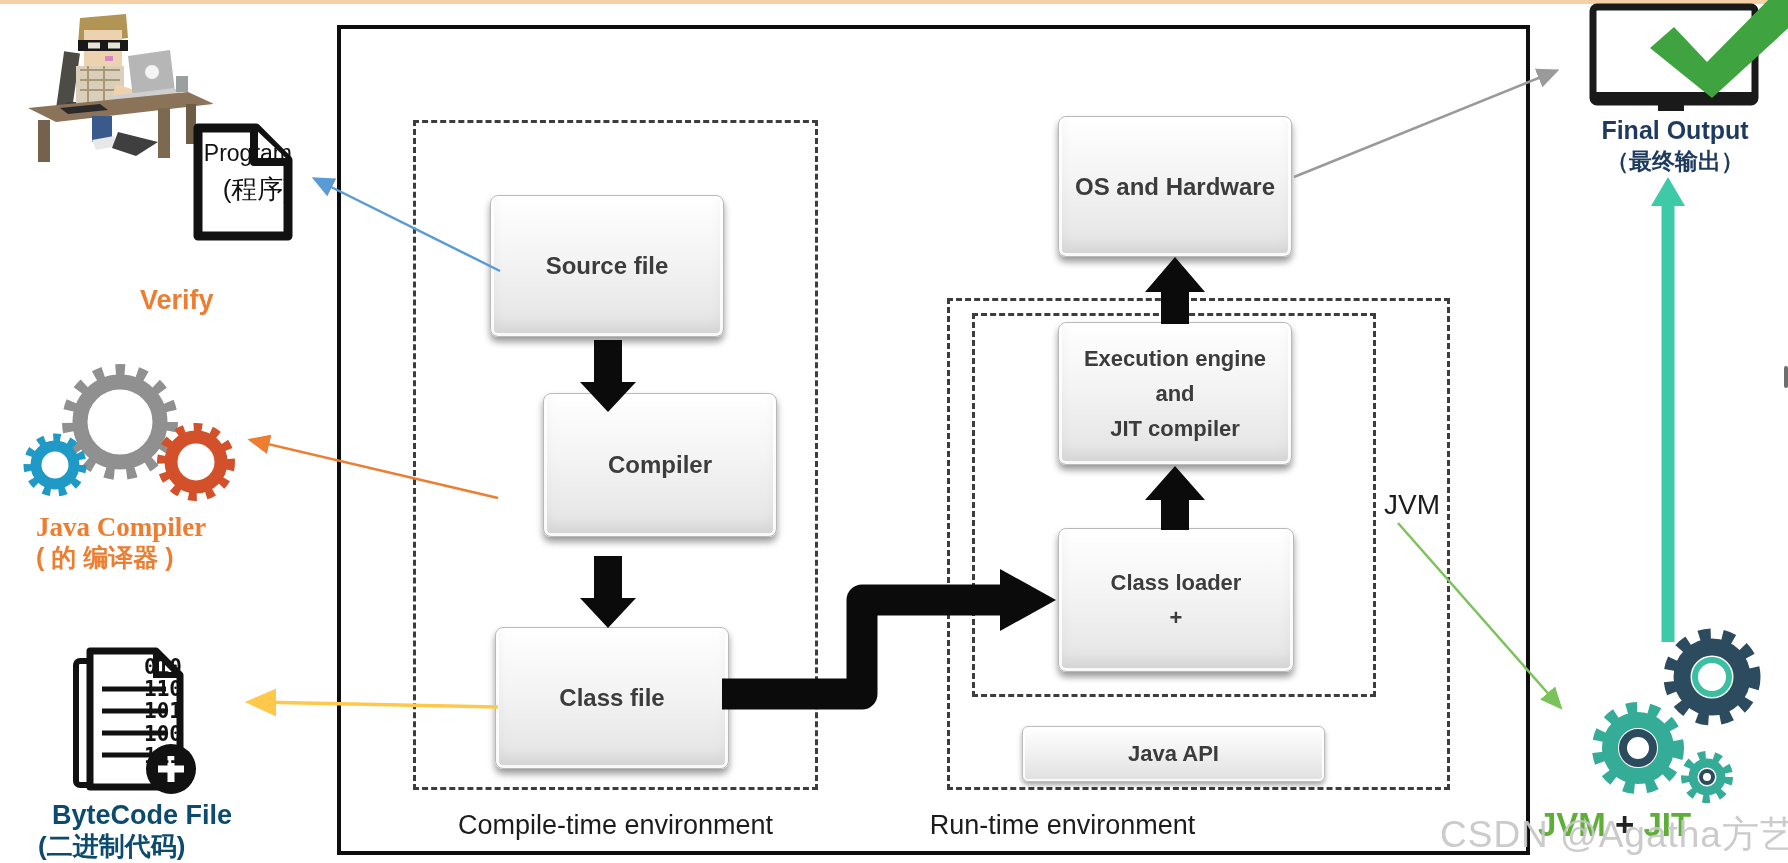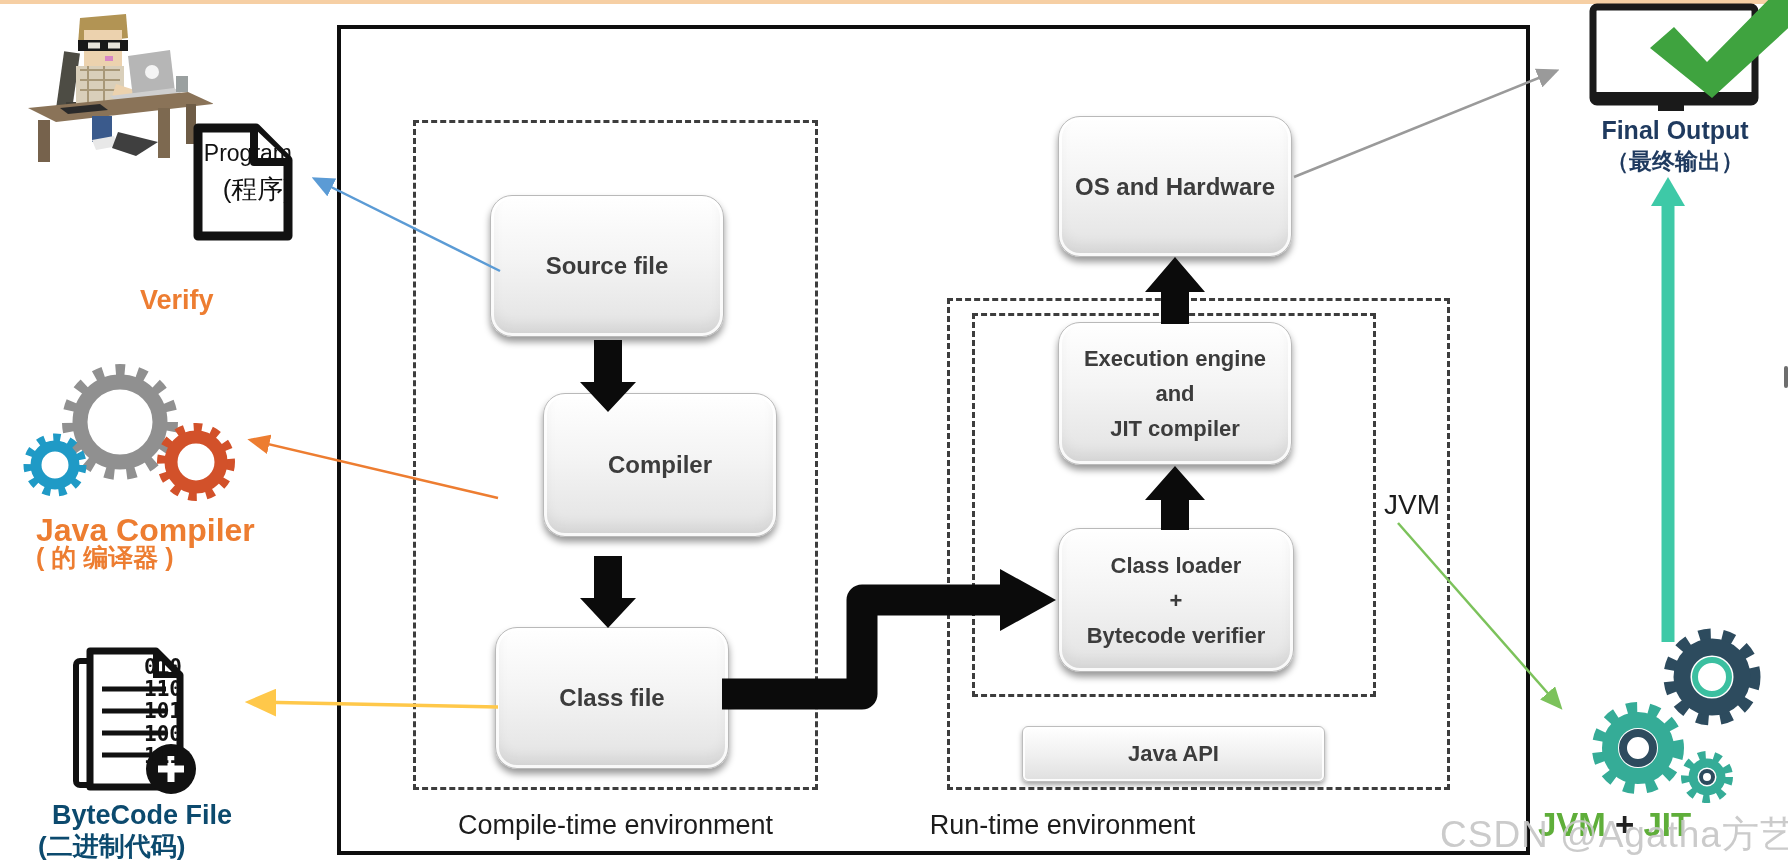--- a/index.html
+++ b/index.html
@@ -1,20 +1,20 @@
 <!DOCTYPE html>
 <html><head>
 <meta charset="utf-8">
 <style>
   html,body{margin:0;padding:0;background:#ffffff;}
   #canvas{position:relative;width:1788px;height:863px;background:#ffffff;overflow:hidden;
           font-family:"Liberation Sans", sans-serif;}
   .abs{position:absolute;}
   
-  .gbox{position:absolute;border-radius:22px;border:1px solid #b9b9b9;
+  .gbox{position:absolute;border-radius:8px;border:1px solid #b9b9b9;
         background:linear-gradient(180deg,#ffffff 0%,#f4f4f4 45%,#e2e2e2 100%);
         box-shadow:0 5px 7px rgba(0,0,0,.40), inset 0 0 0 3px rgba(255,255,255,.85), inset 0 -10px 14px rgba(0,0,0,.07);
         display:flex;flex-direction:column;align-items:center;justify-content:center;
         color:#3c3c3c;font-weight:bold;text-align:center;}
   .gbox .t1{font-size:24px;}
   .gbox .t2{font-size:22px;line-height:35px;}
   .bar{position:absolute;border-radius:6px;border:1px solid #bdbdbd;
        background:linear-gradient(180deg,#ffffff 0%,#f1f1f1 50%,#dfdfdf 100%);
        box-shadow:0 3px 5px rgba(0,0,0,.35), inset 0 0 0 2px rgba(255,255,255,.9);
        display:flex;align-items:center;justify-content:center;color:#3c3c3c;font-weight:bold;font-size:22px;}
@@ -84,21 +84,21 @@
 
     <circle cx="108" cy="70" r="50" fill="none" stroke="#909090" stroke-width="16" stroke-dasharray="9 12"></circle>
     <circle cx="108" cy="70" r="40" fill="none" stroke="#909090" stroke-width="15"></circle>
 
     <circle cx="43" cy="113" r="26" fill="none" stroke="#1f9ac6" stroke-width="11" stroke-dasharray="7 8"></circle>
     <circle cx="43" cy="113" r="19" fill="none" stroke="#1f9ac6" stroke-width="11"></circle>
 
     <circle cx="184" cy="110" r="33" fill="none" stroke="#d2512a" stroke-width="12" stroke-dasharray="8 9"></circle>
     <circle cx="184" cy="110" r="25" fill="none" stroke="#d2512a" stroke-width="13"></circle>
   </svg>
-  <div class="side-label orange" style="left:36px;top:512px;font-size:32px;">Java Compiler</div>
+  <div class="side-label orange" style="left:36px;top:512px;font-size:27px;font-family:Liberation Serif, serif;">Java Compiler</div>
   <div class="side-label orange" style="left:36px;top:541px;font-size:25px;">( 的  编译器 )</div>
 
   <svg class="abs" style="left:68px;top:645px;" width="135" height="152" viewBox="0 0 135 152">
     <rect x="8" y="16" width="90" height="124" rx="4" fill="#ffffff" stroke="#111" stroke-width="6"></rect>
     <path d="M22 6 h66 l24 24 v112 h-90 z" fill="#ffffff" stroke="#111" stroke-width="7" stroke-linejoin="round"></path>
     <path d="M88 6 v24 h24" fill="none" stroke="#111" stroke-width="6"></path>
     <path d="M34 44 h64 M34 66 h64 M34 88 h64 M34 110 h64" stroke="#111" stroke-width="5"></path>
     <circle cx="103" cy="124" r="25" fill="#111"></circle>
     <path d="M90 124 h26 M103 111 v26" stroke="#ffffff" stroke-width="7"></path>
   </svg>
@@ -133,21 +133,20 @@
     <span class="t1">OS and Hardware</span>
   </div>
   <div class="gbox" style="left:1058px;top:322px;width:232px;height:141px;">
     <span class="t2">Execution engine</span>
     <span class="t2">and</span>
     <span class="t2">JIT compiler</span>
   </div>
   <div class="gbox" style="left:1058px;top:528px;width:234px;height:142px;">
     <span class="t2">Class loader</span>
     <span class="t2">+</span>
-    <span class="t2">Bytecode verifier</span>
   </div>
   <div class="bar" style="left:1022px;top:726px;width:301px;height:54px;">
     <span>Java API</span>
   </div>
 
   <div class="envlabel" style="left:413px;top:810px;width:405px;">Compile-time environment</div>
   <div class="envlabel" style="left:860px;top:810px;width:405px;">Run-time environment</div>
   <div class="envlabel" style="left:1384px;top:489px;width:70px;font-size:28px;text-align:left;">JVM</div>
 
   <svg class="abs" style="left:0;top:0;pointer-events:none;" width="1788" height="863" viewBox="0 0 1788 863">

